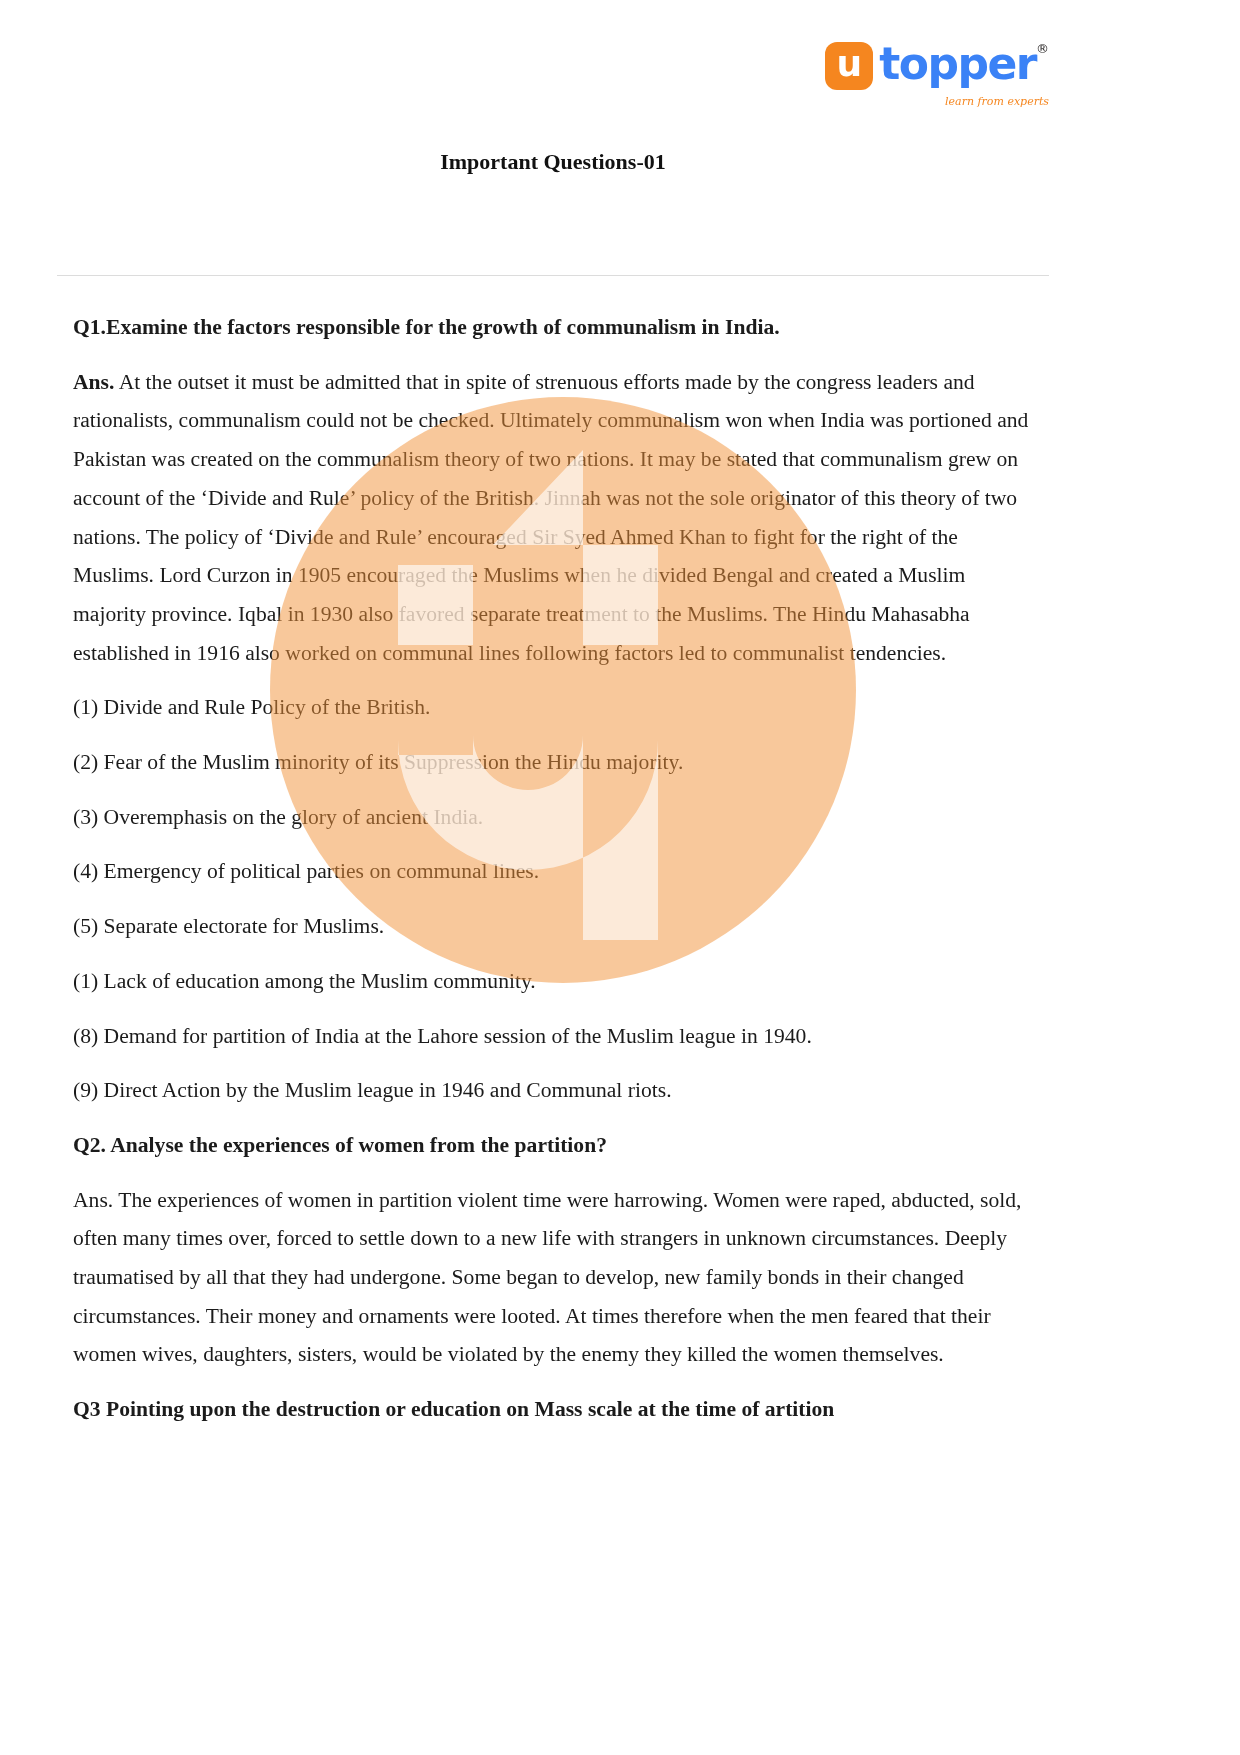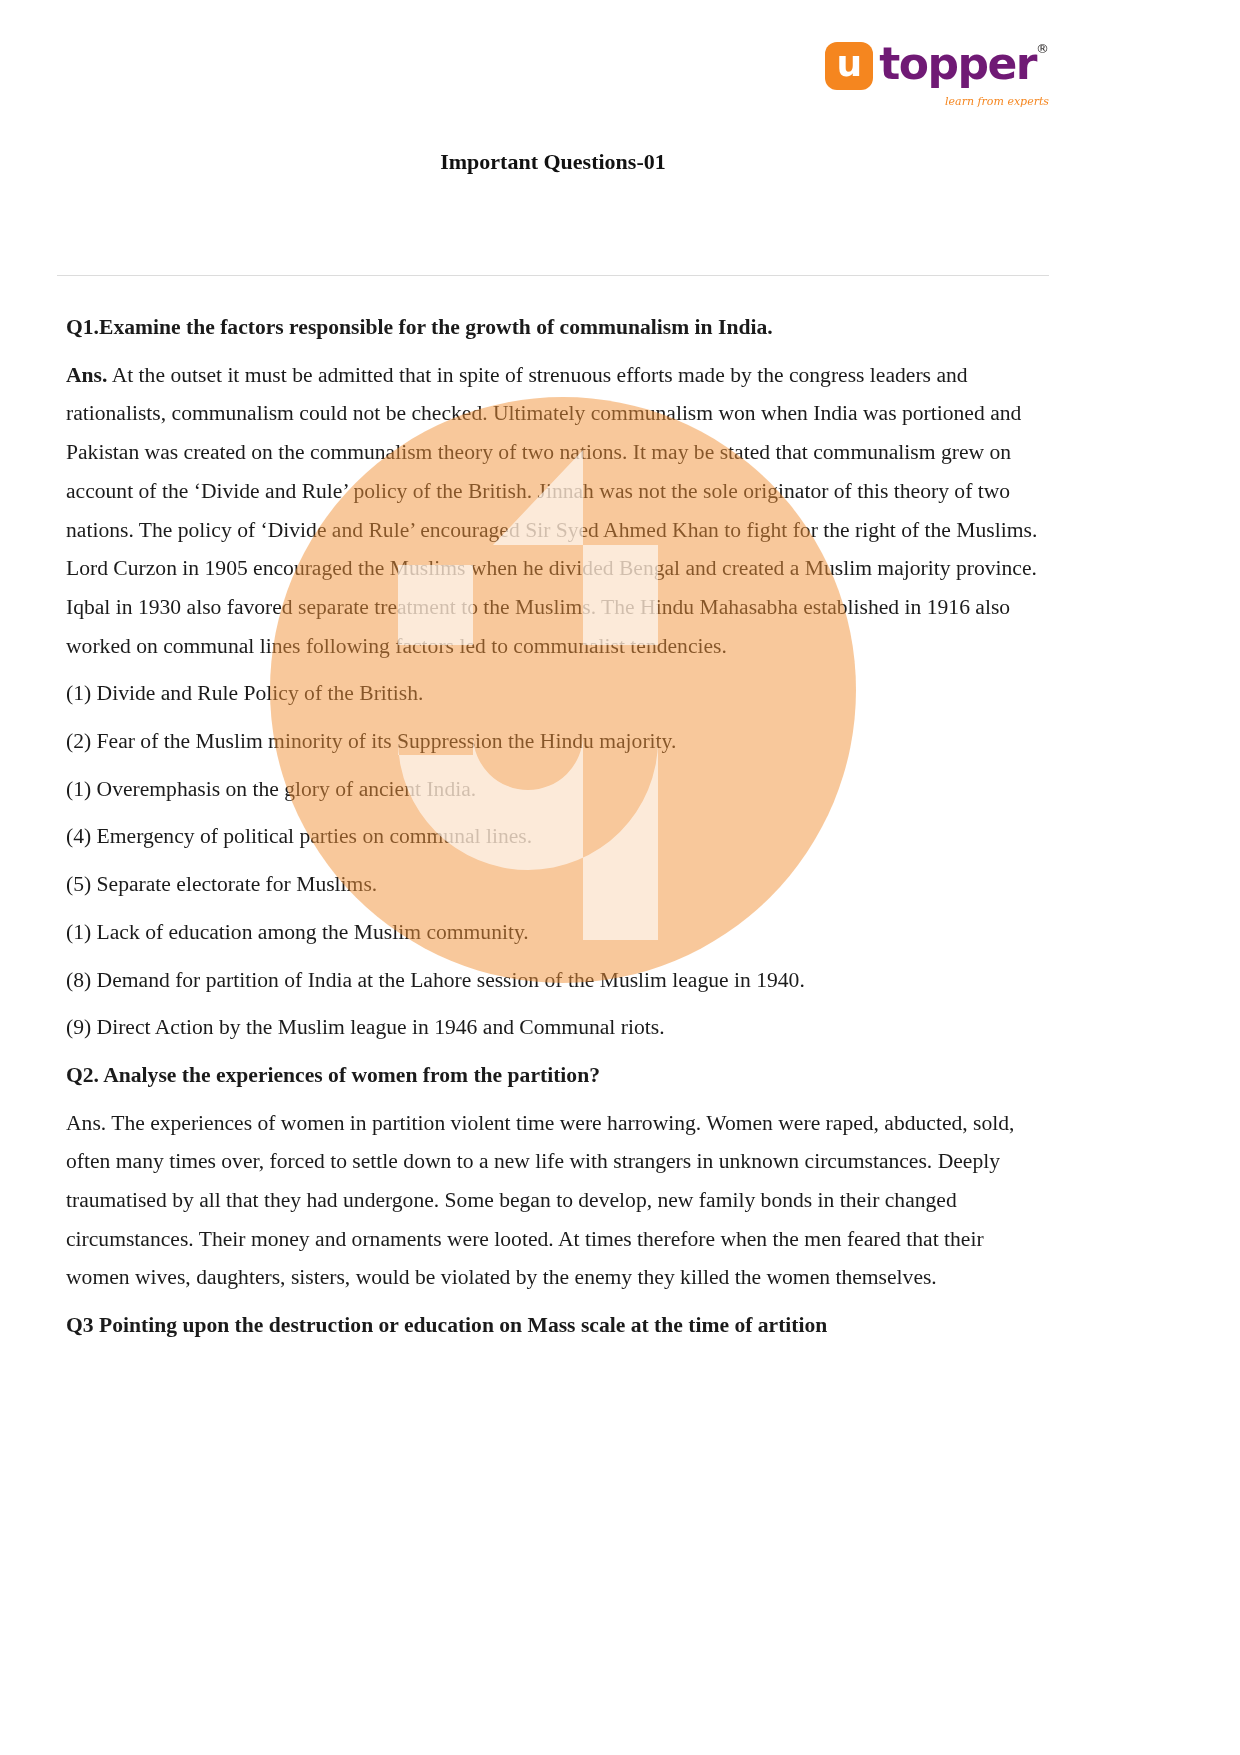--- a/index.html
+++ b/index.html
@@ -37,21 +37,21 @@
     background: #f5861f;
     border-radius: 12px;
     display: flex; align-items: center; justify-content: center;
     font-family: "DejaVu Sans", sans-serif;
     font-weight: bold; color: #ffffff; font-size: 36px;
     line-height: 1; padding-bottom: 4px; box-sizing: border-box;
   }
   .brand-wrap { position: relative; line-height: 1; }
   .brand {
     font-family: "DejaVu Sans", sans-serif;
-    font-weight: bold; font-size: 44px; color: #701a75;
+    font-weight: bold; font-size: 44px; color: #3b82f6;
     letter-spacing: -1.5px; line-height: 1;
   }
   .reg { font-family: "DejaVu Sans", sans-serif; font-size: 13px; color: #221f1f; vertical-align: top; }
   .tagline {
     font-family: "DejaVu Serif", serif;
     font-style: italic;
     font-size: 11px; color: #f5861f;
     text-align: right; margin-top: 10px;
   }
 
@@ -69,21 +69,21 @@
     margin: 100px 0 0 0;
   }
 
   
   .body-text {
     margin-top: 32px;
     font-size: 21.6px;
     line-height: 38.7px;
     color: #1b1b1b;
   }
-  .body-text p { margin: 9px; }
+  .body-text p { margin: 16px; }
   .bold { font-weight: bold; }
 </style>
 </head>
 <body>
 
 <div class="page">
 
   <svg class="watermark" viewBox="0 0 590 590" xmlns="http://www.w3.org/2000/svg">
     <circle cx="295" cy="295" r="293" fill="rgba(242,146,56,0.5)"></circle>
     <path fill="rgba(255,255,255,0.62)" d="M130,170 h75 v190 h-75 Z
@@ -111,21 +111,21 @@
     <hr class="divider">
 
     <div class="body-text">
 
       <p class="bold">Q1.Examine the factors responsible for the growth of communalism in India.</p>
 
       <p><b>Ans.</b> <span>At the outset it must be admitted that in spite of strenuous efforts made by the congress leaders and rationalists, communalism could not be checked. Ultimately communalism won when India was portioned and Pakistan was created on the communalism theory of two nations. It may be stated that communalism grew on account of the ‘Divide and Rule’ policy of the British. Jinnah was not the sole originator of this theory of two nations. The policy of ‘Divide and Rule’ encouraged Sir Syed Ahmed Khan to fight for the right of the Muslims. Lord Curzon in 1905 encouraged the Muslims when he divided Bengal and created a Muslim majority province. Iqbal in 1930 also favored separate treatment to the Muslims. The Hindu Mahasabha established in 1916 also worked on communal lines following factors led to communalist tendencies.</span></p>
 
       <p>(1) Divide and Rule Policy of the British.</p>
       <p>(2) Fear of the Muslim minority of its Suppression the Hindu majority.</p>
-      <p>(1) Overemphasis on the glory of ancient India.</p>
+      <p>(3) Overemphasis on the glory of ancient India.</p>
       <p>(4) Emergency of political parties on communal lines.</p>
       <p>(5) Separate electorate for Muslims.</p>
       <p>(1) Lack of education among the Muslim community.</p>
       <p>(8) Demand for partition of India at the Lahore session of the Muslim league in 1940.</p>
       <p>(9) Direct Action by the Muslim league in 1946 and Communal riots.</p>
 
       <p class="bold">Q2. Analyse the experiences of women from the partition?</p>
 
       <p>Ans. The experiences of women in partition violent time were harrowing. Women were raped, abducted, sold, often many times over, forced to settle down to a new life with strangers in unknown circumstances. Deeply traumatised by all that they had undergone. Some began to develop, new family bonds in their changed circumstances. Their money and ornaments were looted. At times therefore when the men feared that their women wives, daughters, sisters, would be violated by the enemy they killed the women themselves.</p>
 

